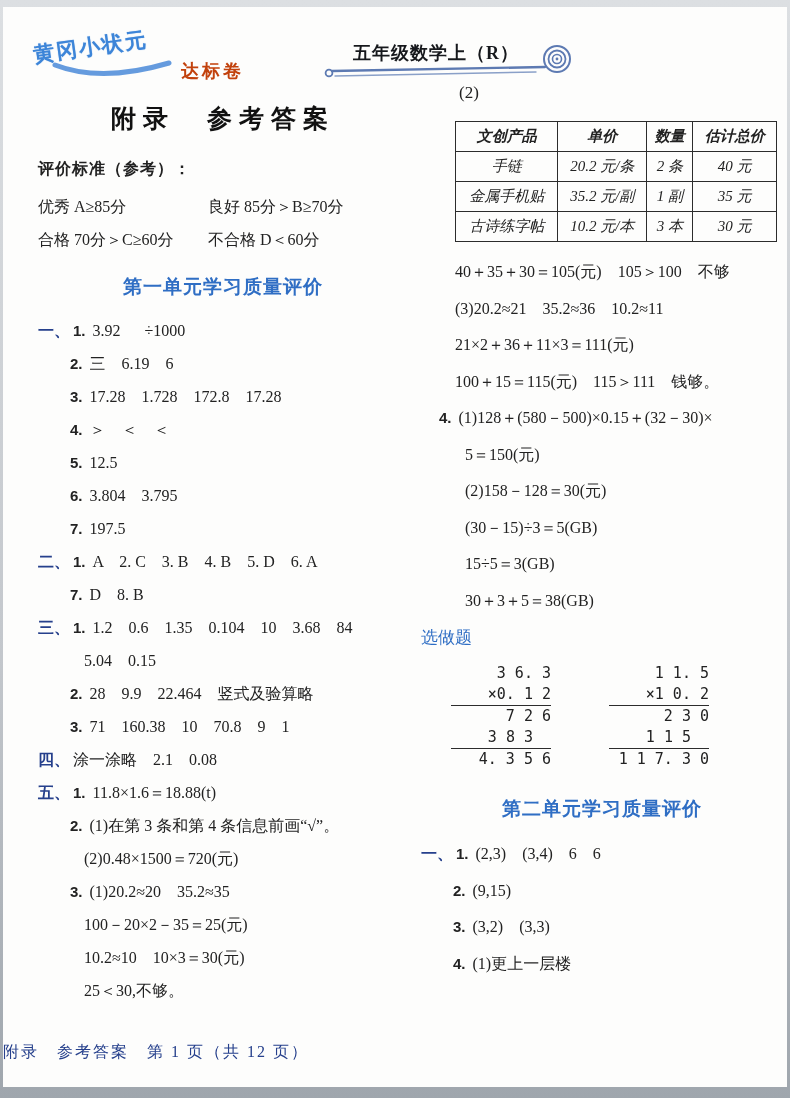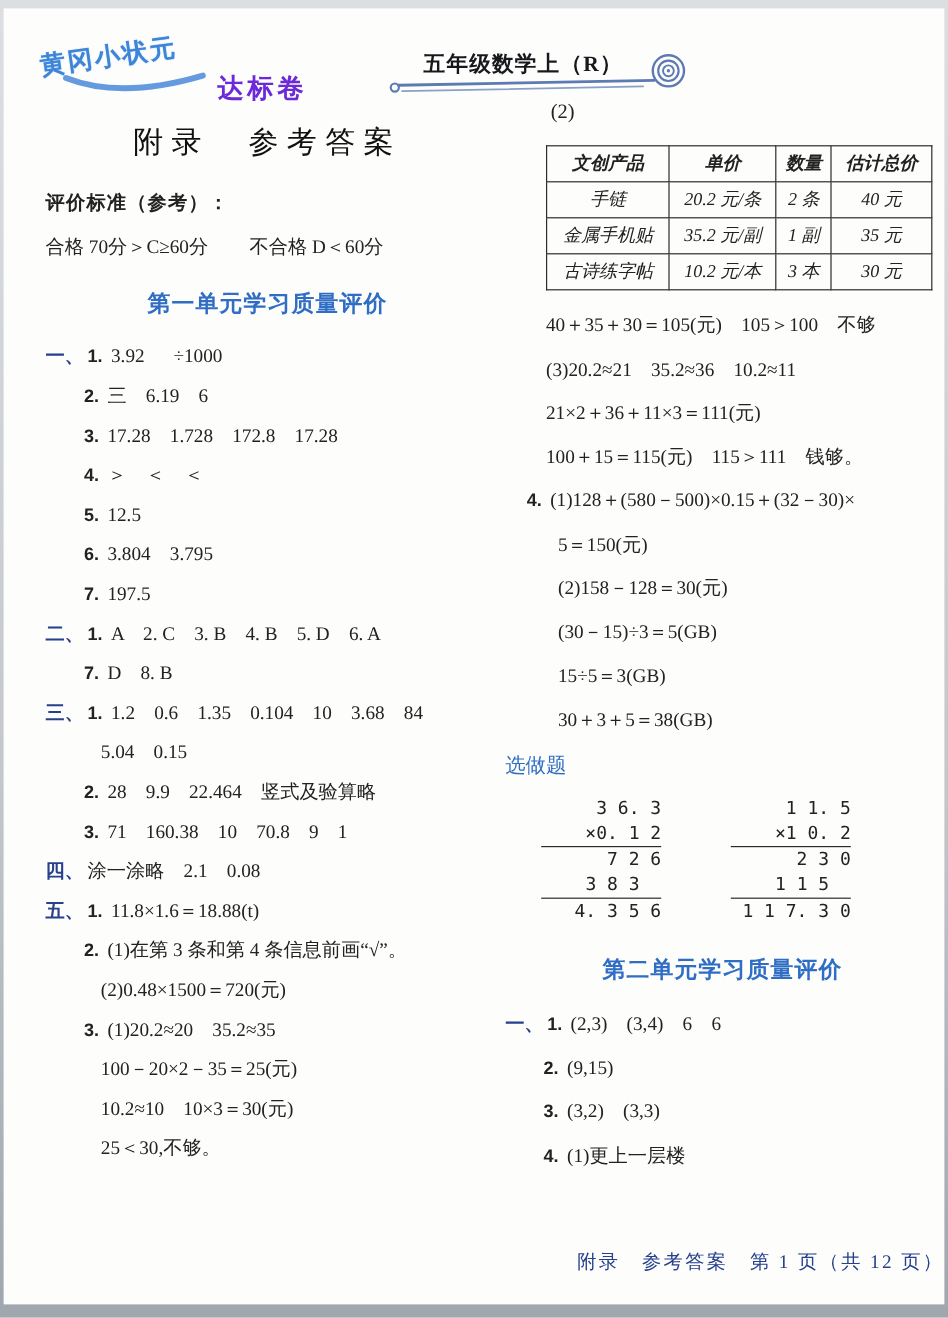--- a/index.html
+++ b/index.html
@@ -17,36 +17,36 @@
   .header { position:absolute; left:28px; top:22px; width:730px; height:66px; }
   .logo { position:absolute; left:2px; top:4px; width:250px; height:60px; }
   .logo-main {
     display:inline-block; transform:rotate(-8deg);
     font-family:"Liberation Sans","DejaVu Sans",sans-serif;
     font-weight:bold; font-size:21px; color:#3d85d8; letter-spacing:2px;
     text-shadow:0 0 1px #8fb8e8;
   }
   .logo-swoosh { position:absolute; left:18px; top:26px; }
   .logo-sub {
-    position:absolute; left:148px; top:26px; font-size:22px; font-weight:bold;
-    color:#6d28d9; letter-spacing:3px;
+    position:absolute; left:148px; top:26px; font-size:18px; font-weight:bold;
+    color:#c2410c; letter-spacing:3px;
     font-family:Liberation Serif, serif;
   }
   .banner { position:absolute; left:290px; top:6px; width:260px; height:58px; }
   .banner-title {
     position:absolute; left:32px; top:6px; font-size:18px; font-weight:bold;
     color:#16181c; letter-spacing:1px; white-space:nowrap;text-align:right;
   }
   .banner-scroll { position:absolute; left:0; top:0; }
   .part-label { position:absolute; left:428px; top:54px; font-size:17px; color:#222; }
   
   .left-col  { position:absolute; left:35px;  top:95px; width:370px; }
   .right-col { position:absolute; left:418px; top:102px; width:362px; }
   .doc-title {
-    text-align:center; font-size:25px; font-weight:normal; letter-spacing:7px;
+    text-align:center; font-size:25px; font-weight:bold; letter-spacing:7px;
     color:#111; margin-bottom:24px; white-space:nowrap;
   }
   .eval-label { font-size:16px; font-weight:bold; margin-bottom:10px; letter-spacing:1px; }
   .criteria-row { display:flex; line-height:33px; font-size:16px; }
   .criteria-row .c0 { width:170px; }
   .criteria-row .c1 { flex:1; }
   .unit-heading {
     text-align:center; font-size:19px; font-weight:bold; color:#2f6ec4;
     letter-spacing:1px; margin-top:16px; margin-bottom:12px; line-height:30px;
     font-family:"Liberation Sans","DejaVu Sans",sans-serif;
@@ -80,21 +80,21 @@
   .mult-wrap { display:flex; gap:58px; margin-left:30px; margin-top:8px; }
   .mult {
     font-family:"DejaVu Sans Mono","Liberation Mono",monospace;
     font-size:15px; width:100px;
   }
   .mult .mrow { text-align:right; line-height:21px; white-space:pre; }
   .mult .rule { border-bottom:1.6px solid #2c2c2c; }
   .mult .shift { padding-right:18px; }
   
   .footer {
-    position:absolute; left:0; bottom:24px; width:100%; text-align:right;
+    position:absolute; left:0; bottom:24px; width:100%; text-align:left;
     color:#26408c; font-size:16px; letter-spacing:2px;
   }
 </style>
 </head>
 <body>
 
 <div class="page">
 
   <div class="header">
     <div class="logo">
@@ -115,20 +115,24 @@
         <circle cx="236" cy="24" r="1.4" fill="#5d7ab2"></circle>
       </svg>
       <span class="banner-title">五年级数学上（R）</span>
     </div>
     <span class="part-label">(2)</span>
   </div>
 
   <div class="left-col">
     <div class="doc-title">附录　参考答案</div>
     <div class="eval-label">评价标准（参考）：</div>
+    <div class="criteria-row">
+      <span class="c0">优秀 A≥85分</span>
+      <span class="c1">良好 85分＞B≥70分</span>
+    </div>
     <div class="criteria-row">
       <span class="c0">合格 70分＞C≥60分</span>
       <span class="c1">不合格 D＜60分</span>
     </div>
     <div class="unit-heading">第一单元学习质量评价</div>
 
     <div class="ln"><span class="sec">一、</span><span class="num">1.</span><span class="txt">3.92　  ÷1000</span></div>
     <div class="ln i1"><span class="num">2.</span><span class="txt">三　6.19　6</span></div>
     <div class="ln i1"><span class="num">3.</span><span class="txt">17.28　1.728　172.8　17.28</span></div>
     <div class="ln i1"><span class="num">4.</span><span class="txt">＞　＜　＜</span></div>

